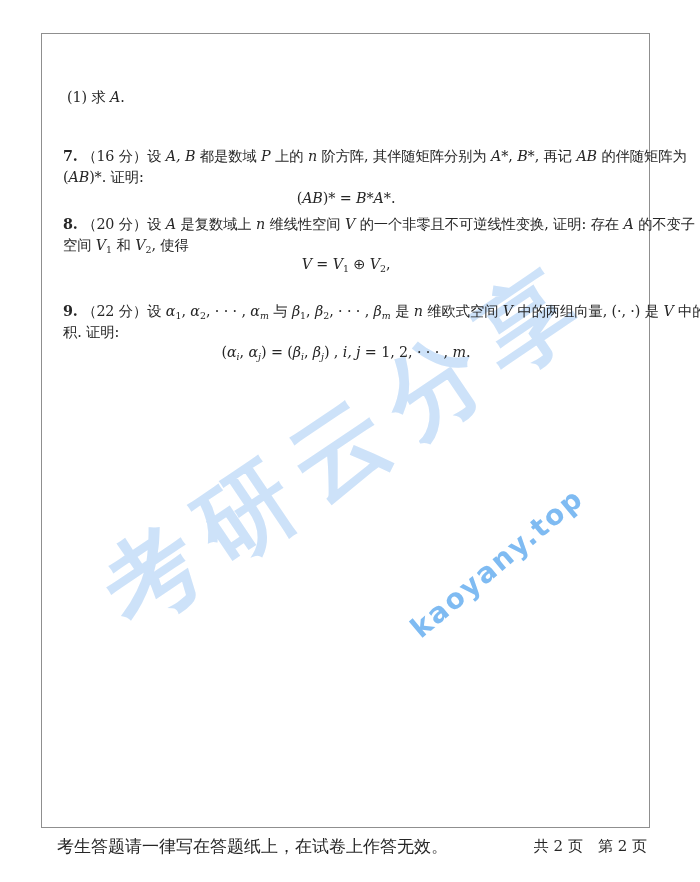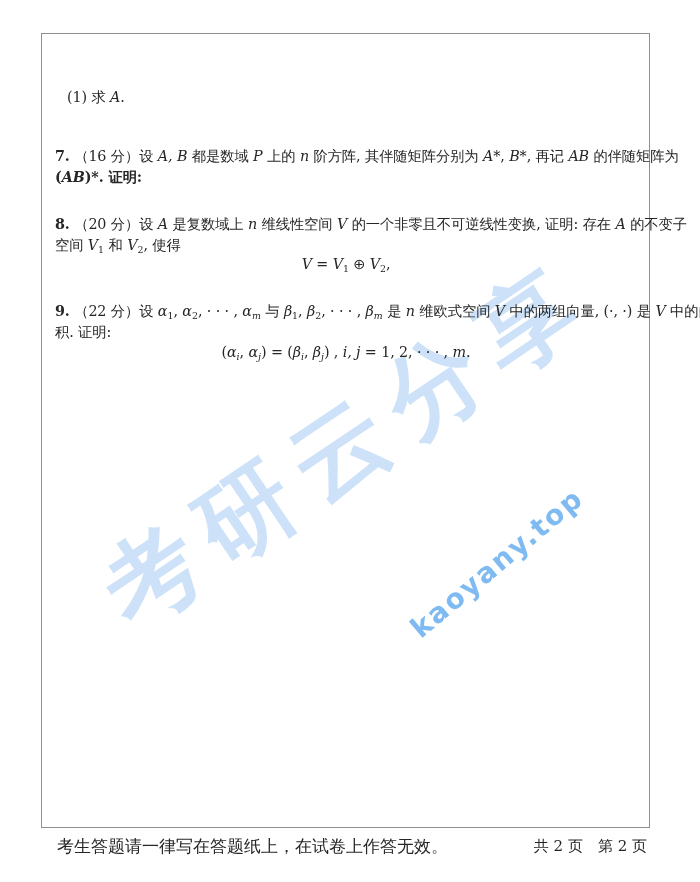--- a/index.html
+++ b/index.html
@@ -40,21 +40,21 @@
     left:497px;top:563px;
     font-size:28px;
     font-weight:600;
     letter-spacing:2px;
     font-family:"DejaVu Sans", sans-serif;
     transform:translate(-50%,-50%) rotate(-40deg);
   }
   #exam-body{position:absolute;left:0;top:0;width:700px;height:882px;z-index:3;}
   .ln{
     position:absolute;
-    left:55px;
+    left:63px;
     white-space:nowrap;
     font-size:14.3px;
     line-height:21px;
     letter-spacing:-0.1px;
   }
   .ln.indent{left:67px;}
   .ln.center{left:55px;width:582px;text-align:center;}
   .r-i{font-style:italic;font-family:"DejaVu Serif", serif;}
   .r-b{font-weight:bold;}
   .r-sub{font-size:0.66em;vertical-align:-0.28em;letter-spacing:0;}
@@ -74,21 +74,22 @@
 
 <div class="page">
   <div class="border-frame"></div>
 
   <div class="wm wm-cn" style="color: rgb(205, 226, 249);">考研云分享</div>
   <div class="wm wm-en" style="color: rgb(127, 187, 242);">kaoyany.top</div>
 
   <div id="exam-body">
       <div class="ln indent" style="top: 87px;"><span>(1) 求 </span><span class="r-i">A</span><span>.</span></div>
       <div class="ln" style="top: 146px;"><span class="r-b">7.</span><span> （16 分）设 </span><span class="r-i">A, B</span><span> 都是数域 </span><span class="r-i">P</span><span> 上的 </span><span class="r-i">n</span><span> 阶方阵, 其伴随矩阵分别为 </span><span class="r-i">A</span><span>*</span><span>, </span><span class="r-i">B</span><span>*</span><span>, 再记 </span><span class="r-i">AB</span><span> 的伴随矩阵为</span></div>
-      <div class="ln" style="top: 167px; font-weight: bold;"><span>(</span><span class="r-i">AB</span><span>)</span><span>*</span><span>. 证明:</span></div>
+      <div class="ln" style="top: 167px;"><span>(</span><span class="r-i">AB</span><span>)</span><span>*</span><span>. 证明:</span></div>
+      <div class="ln center" style="top: 188px;"><span>(</span><span class="r-i">AB</span><span>)</span><span>*</span><span> = </span><span class="r-i">B</span><span>*</span><span class="r-i">A</span><span>*</span><span>.</span></div>
       <div class="ln" style="top: 214px;"><span class="r-b">8.</span><span> （20 分）设 </span><span class="r-i">A</span><span> 是复数域上 </span><span class="r-i">n</span><span> 维线性空间 </span><span class="r-i">V</span><span> 的一个非零且不可逆线性变换, 证明: 存在 </span><span class="r-i">A</span><span> 的不变子</span></div>
       <div class="ln" style="top: 235px;"><span>空间 </span><span class="r-i">V</span><span class="r-sub">1</span><span> 和 </span><span class="r-i">V</span><span class="r-sub">2</span><span>, 使得</span></div>
       <div class="ln center" style="top: 254px;"><span class="r-i">V</span><span> = </span><span class="r-i">V</span><span class="r-sub">1</span><span class="r-sym"> </span><span class="r-sym">⊕</span><span class="r-sym"> </span><span class="r-i">V</span><span class="r-sub">2</span><span>,</span></div>
       <div class="ln" style="top: 301px;"><span class="r-b">9.</span><span> （22 分）设 </span><span class="r-i">α</span><span class="r-sub">1</span><span>, </span><span class="r-i">α</span><span class="r-sub">2</span><span>, · · · , </span><span class="r-i">α</span><span class="r-i r-sub">m</span><span> 与 </span><span class="r-i">β</span><span class="r-sub">1</span><span>, </span><span class="r-i">β</span><span class="r-sub">2</span><span>, · · · , </span><span class="r-i">β</span><span class="r-i r-sub">m</span><span> 是 </span><span class="r-i">n</span><span> 维欧式空间 </span><span class="r-i">V</span><span> 中的两组向量, (·, ·) 是 </span><span class="r-i">V</span><span> 中的内</span></div>
       <div class="ln" style="top: 322px;"><span>积. 证明:</span></div>
       <div class="ln center" style="top: 342px;"><span>(</span><span class="r-i">α</span><span class="r-i r-sub">i</span><span>, </span><span class="r-i">α</span><span class="r-i r-sub">j</span><span>) = (</span><span class="r-i">β</span><span class="r-i r-sub">i</span><span>, </span><span class="r-i">β</span><span class="r-i r-sub">j</span><span>) , </span><span class="r-i">i, j</span><span> = 1, 2, · · · , </span><span class="r-i">m</span><span>.</span></div>
     </div>
 
   <div class="footer-left">考生答题请一律写在答题纸上，在试卷上作答无效。</div>
   <div class="footer-right">共 2 页　第 2 页</div>

